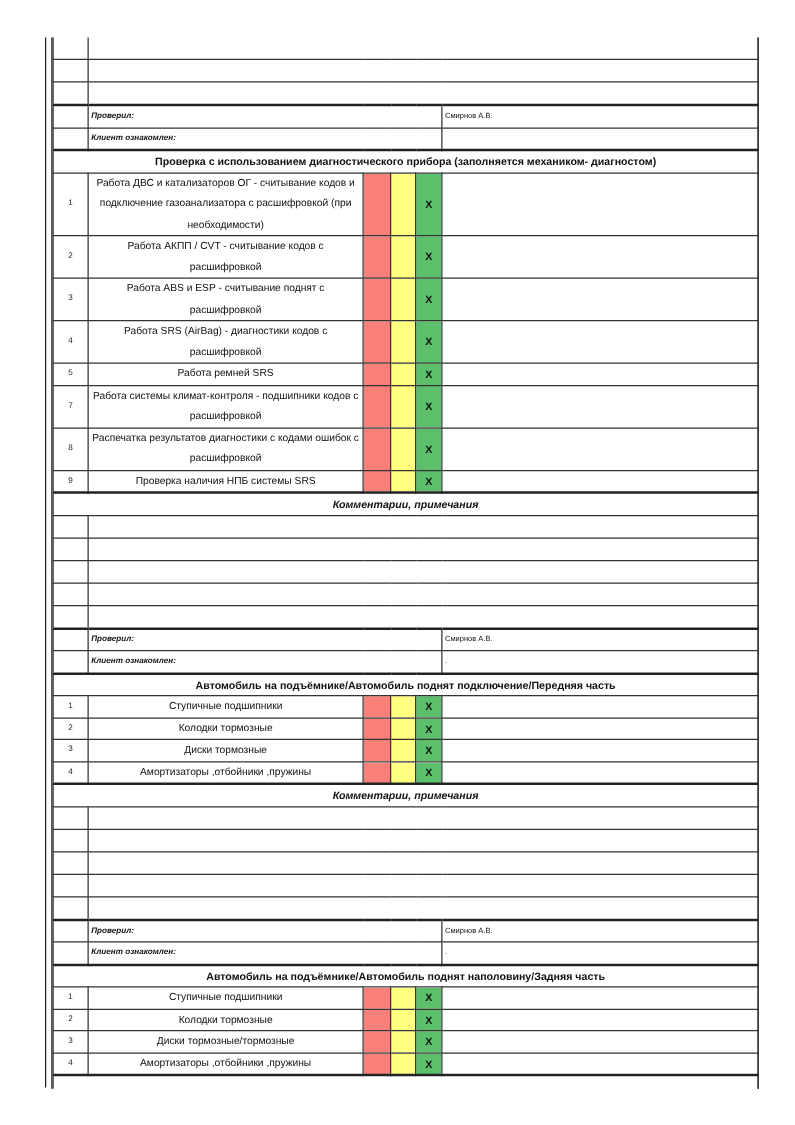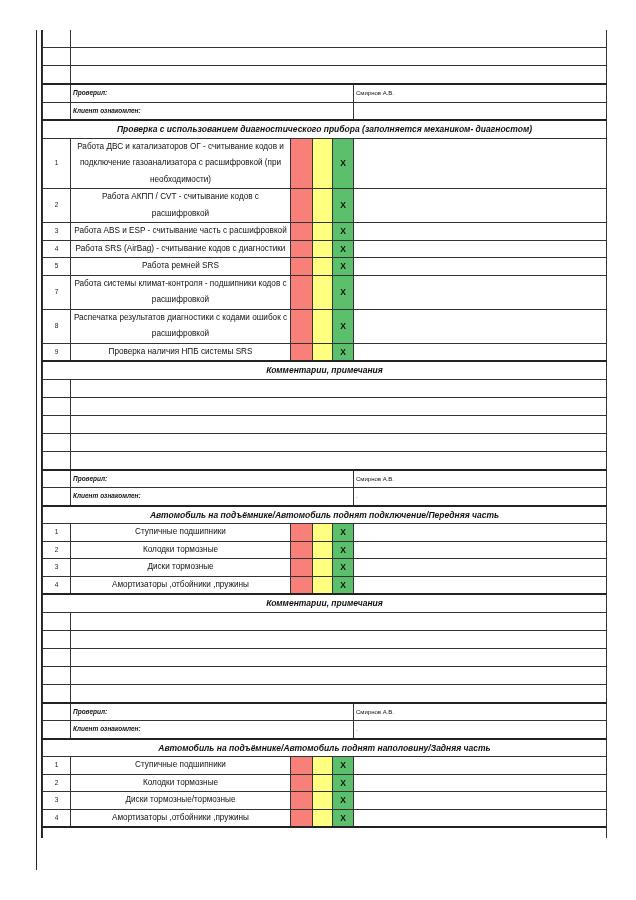--- a/index.html
+++ b/index.html
@@ -13,22 +13,22 @@
   td { border: 1px solid #333; padding: 0 2px; font-size: 8.2px; line-height: 16.5px;
        vertical-align: middle; overflow: hidden; }
   td.num { text-align: center; font-size: 6.5px; color: #222; }
   td.label { font-size: 8.2px; text-align: center; }
   td.red { background: #f88078; }
   td.yel { background: #ffff80; }
   td.grn { background: #5cbf6c; text-align: center; font-weight: bold; font-size: 8.5px; }
   td.note { }
   td.sig-label { font-style: italic; font-weight: bold; font-size: 6.5px; }
   td.sig-value { font-size: 6px; }
-  td.section { text-align: center; font-weight: bold; font-size: 8.5px; border-top: 2px solid #222; font-style: italic; }
-  td.section.it { }
+  td.section { text-align: center; font-weight: bold; font-size: 8.5px; border-top: 2px solid #222; }
+  td.section.it { font-style: italic; }
   tr.blank td { height: 17px; }
   tr.thick-top td { border-top: 2px solid #222; }
 </style>
 </head>
 <body>
 
 <div class="outer-line"></div>
 
 <div class="sheet">
 <table>
@@ -80,29 +80,29 @@
   <tr>
     <td class="num">2</td>
     <td class="label">Работа АКПП / CVT - считывание кодов с расшифровкой</td>
     <td class="red"></td>
     <td class="yel"></td>
     <td class="grn">X</td>
     <td class="note"></td>
   </tr>
   <tr>
     <td class="num">3</td>
-    <td class="label">Работа ABS и ESP - считывание часть с расшифровкой</td>
+    <td class="label">Работа ABS и ESP - считывание поднят с расшифровкой</td>
     <td class="red"></td>
     <td class="yel"></td>
     <td class="grn">X</td>
     <td class="note"></td>
   </tr>
   <tr>
     <td class="num">4</td>
-    <td class="label">Работа SRS (AirBag) - считывание кодов с диагностики</td>
+    <td class="label">Работа SRS (AirBag) - диагностики кодов с расшифровкой</td>
     <td class="red"></td>
     <td class="yel"></td>
     <td class="grn">X</td>
     <td class="note"></td>
   </tr>
   <tr>
     <td class="num">5</td>
     <td class="label">Работа ремней SRS</td>
     <td class="red"></td>
     <td class="yel"></td>

